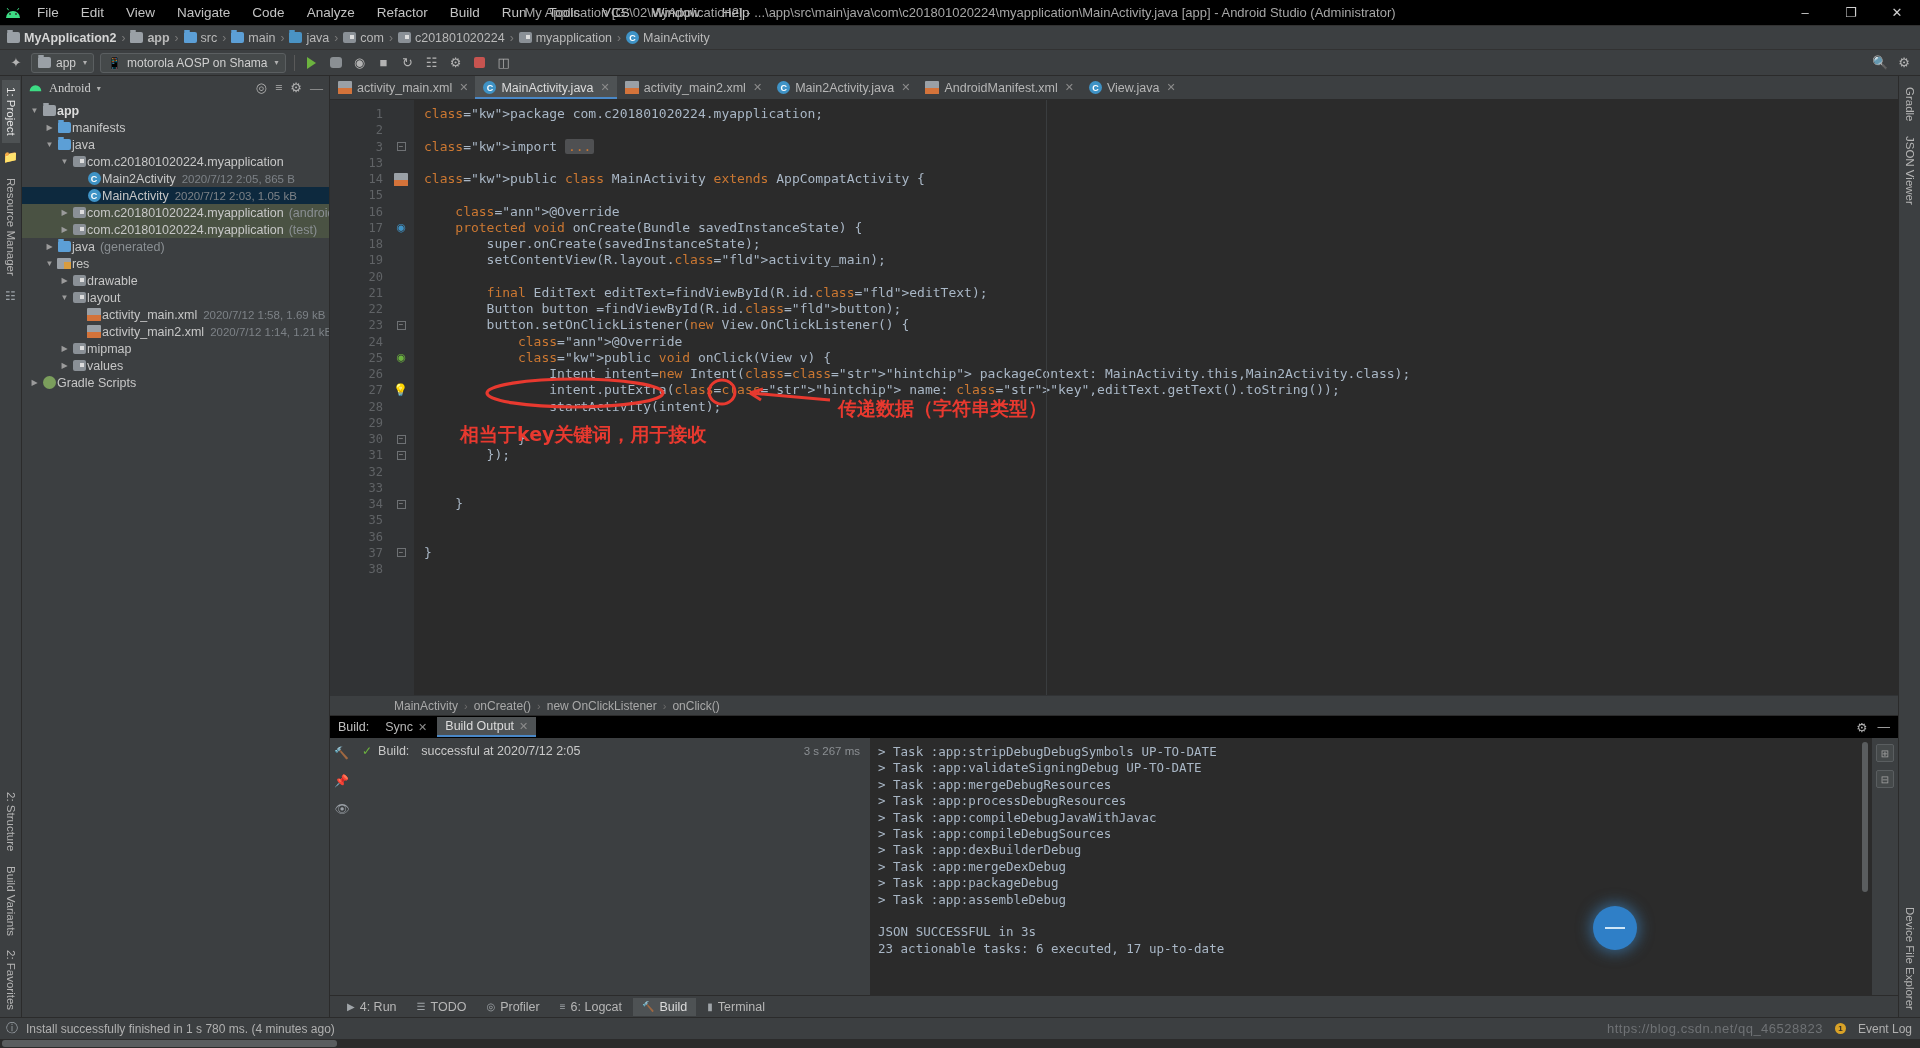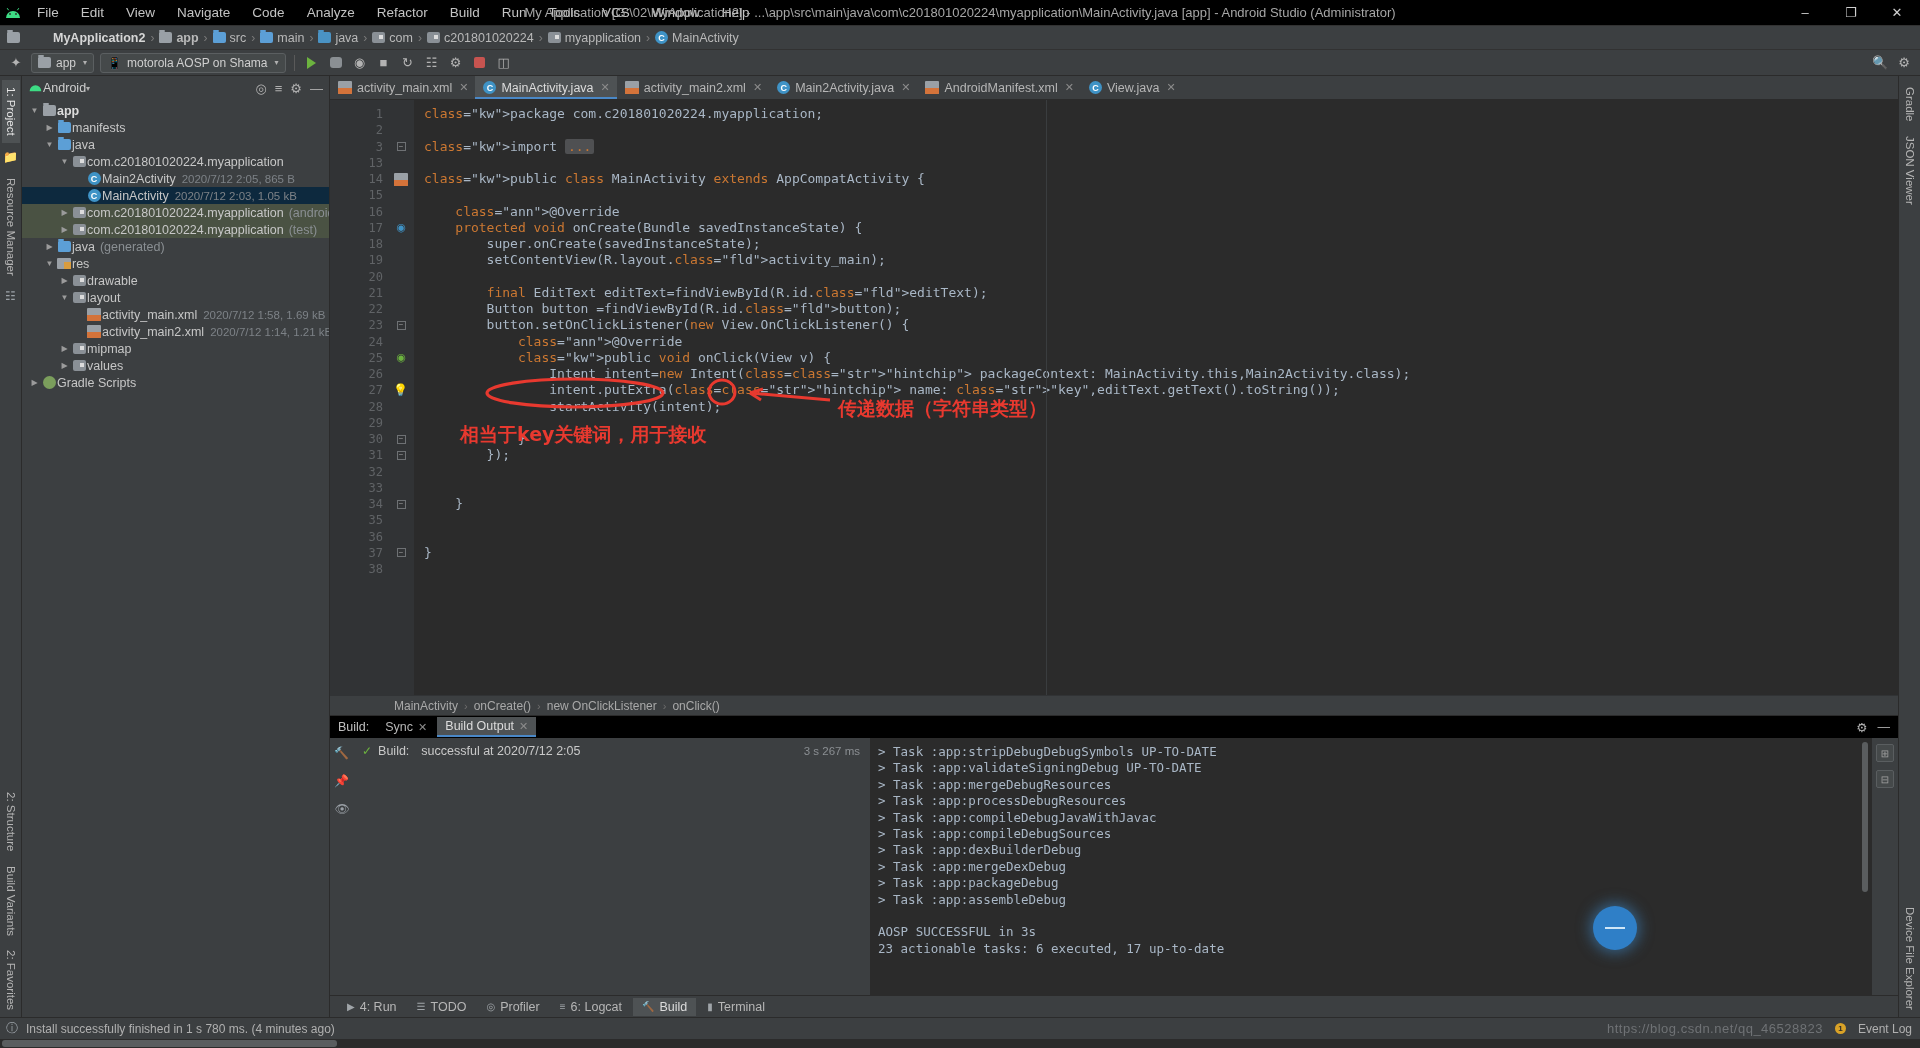--- a/index.html
+++ b/index.html
@@ -33,21 +33,21 @@
     justify-content: center; font-size: 13px; color: #cfcfcf; }
 
   
   .navbar {
     height: 24px; background: #3c3f41; display: flex; align-items: center;
     padding-left: 4px; font-size: 12.5px; color: #b9b9b9; flex: 0 0 24px;
     border-bottom: 1px solid #323232;
   }
   .crumb { display: flex; align-items: center; gap: 4px; padding: 0 3px; }
   .crumb .lbl { font-size: 12.5px; }
-  .crumb.first .lbl { font-weight: bold; color: #d6d6d6; margin-left: 29px; }
+  .crumb.first .lbl { font-weight: bold; color: #d6d6d6; }
   .crumb-sep { color: #7a7a7a; font-size: 12px; padding: 0 2px; }
   .fold { width: 13px; height: 11px; background: #5c9fd6; border-radius: 1px 2px 2px 1px; position: relative; display:inline-block;}
   .fold.grey { background: #9aa0a6; }
   .fold.teal { background: #4a93c4; }
   .fold::before { content:""; position:absolute; top:-2px; left:0; width:6px; height:2px; background:inherit; border-radius:1px; }
   .pkg-ico { width: 13px; height: 11px; background: #8a9096; border-radius: 2px; position: relative; }
   .pkg-ico::after { content:""; position:absolute; right:2px; top:3px; width:4px; height:4px; background:#dcdcdc; }
   .cls-ico { width: 13px; height: 13px; border-radius: 50%; background: #3f93c6; color: #fff;
     font-size: 9px; display:flex; align-items:center; justify-content:center; font-weight:bold;}
 
@@ -82,22 +82,22 @@
     writing-mode: vertical-rl; text-orientation: mixed;
     font-size: 11.5px; color: #b4b4b4; padding: 7px 3px; white-space: nowrap;
   }
   .vtab.active { background: #4e5254; color:#e6e6e6; }
   .vstrip-ico { width: 16px; height: 16px; margin: 6px 0; display:flex;align-items:center;justify-content:center; color:#9aa0a6; font-size:12px;}
   .leftstrip .spacer { flex: 1 1 auto; }
 
   
   .project-panel { width: 308px; background: #3c3f41; display: flex; flex-direction: column;
     border-right: 1px solid #2b2b2b; flex: 0 0 308px; min-width:0;}
-  .pp-header { height: 24px; display: flex; align-items: center; padding: 0 6px; 
-    font-size: 12.5px; color: #cfcfcf; }
+  .pp-header { height: 24px; display: flex; align-items: center; padding: 0 6px; gap: 6px;
+    font-size: 12.5px; color: #cfcfcf; font-family: Liberation Serif, serif; }
   .pp-header .title { font-size: 12.5px; }
   .pp-header .caret { font-size: 8px; color:#b0b0b0;}
   .pp-actions { margin-left: auto; display: flex; gap: 8px; color:#b0b0b0; font-size: 13px;}
   .tree { flex: 1 1 auto; overflow: hidden; font-size: 12.5px; padding-top: 2px;}
   .trow { display: flex; align-items: center; height: 17px; white-space: nowrap; padding-right:4px;}
   .trow.selected { background: #0d293e; }
   .trow.greenbg { background: #4a5243; }
   .tw { width: 13px; flex: 0 0 13px; display:flex;align-items:center;justify-content:center; color:#9b9b9b; font-size:8px;}
   .tico { width: 16px; flex: 0 0 16px; display:flex;align-items:center;justify-content:center; }
   .tlbl { color: #c7c7c7; }
@@ -699,21 +699,21 @@
               <div class="ln">&gt; Task :app:validateSigningDebug UP-TO-DATE</div>
               <div class="ln">&gt; Task :app:mergeDebugResources</div>
               <div class="ln">&gt; Task :app:processDebugResources</div>
               <div class="ln">&gt; Task :app:compileDebugJavaWithJavac</div>
               <div class="ln">&gt; Task :app:compileDebugSources</div>
               <div class="ln">&gt; Task :app:dexBuilderDebug</div>
               <div class="ln">&gt; Task :app:mergeDexDebug</div>
               <div class="ln">&gt; Task :app:packageDebug</div>
               <div class="ln">&gt; Task :app:assembleDebug</div>
               <div class="ln"> </div>
-              <div class="ln">AOSP SUCCESSFUL in 3s</div>
+              <div class="ln">JSON SUCCESSFUL in 3s</div>
               <div class="ln">23 actionable tasks: 6 executed, 17 up-to-date</div>
             </div>
           <div class="build-right">
             <div class="brbtn">⊞</div>
             <div class="brbtn">⊟</div>
           </div>
         </div>
       </div>
 
       <div class="bottombar" id="bottombar">

